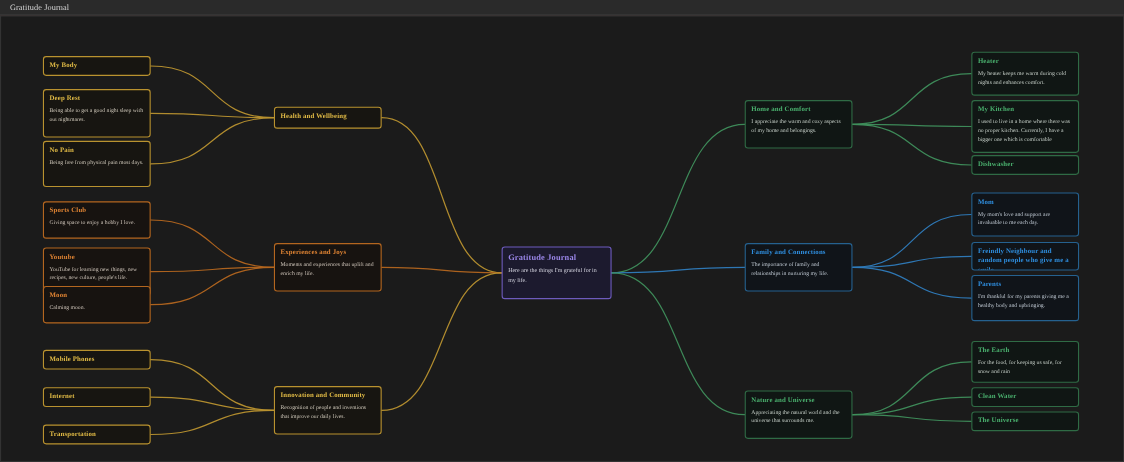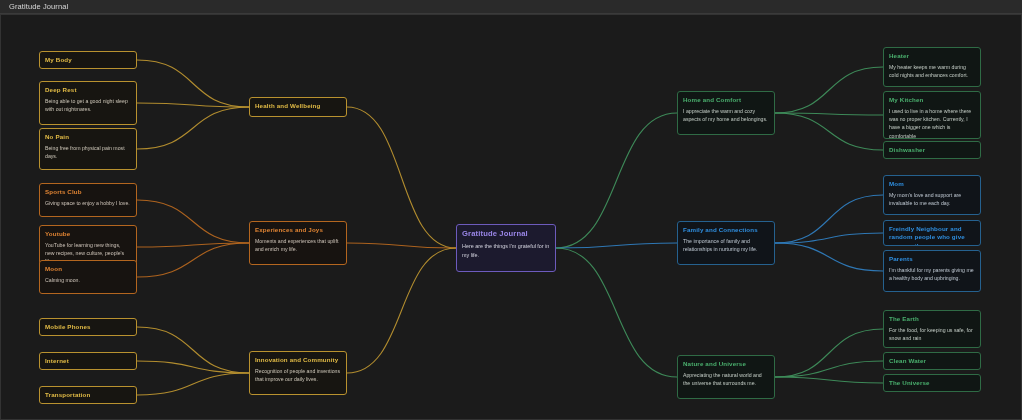--- a/index.html
+++ b/index.html
@@ -9,20 +9,21 @@
     width: 1022px;
     height: 420px;
     overflow: hidden;
     font-family: "Liberation Sans", sans-serif;
   }
   #app {
     position: relative;
     width: 1022px;
     height: 420px;
     background: #fca5a5;
+    font-family: Liberation Serif, serif;
   }
   #titlebar {
     position: absolute;
     left: 0; top: 0;
     width: 1022px;
     height: 14px;
     background: #2a2a2a;
     border-bottom: 1px solid #3a3a3a;
     box-sizing: border-box;
   }

